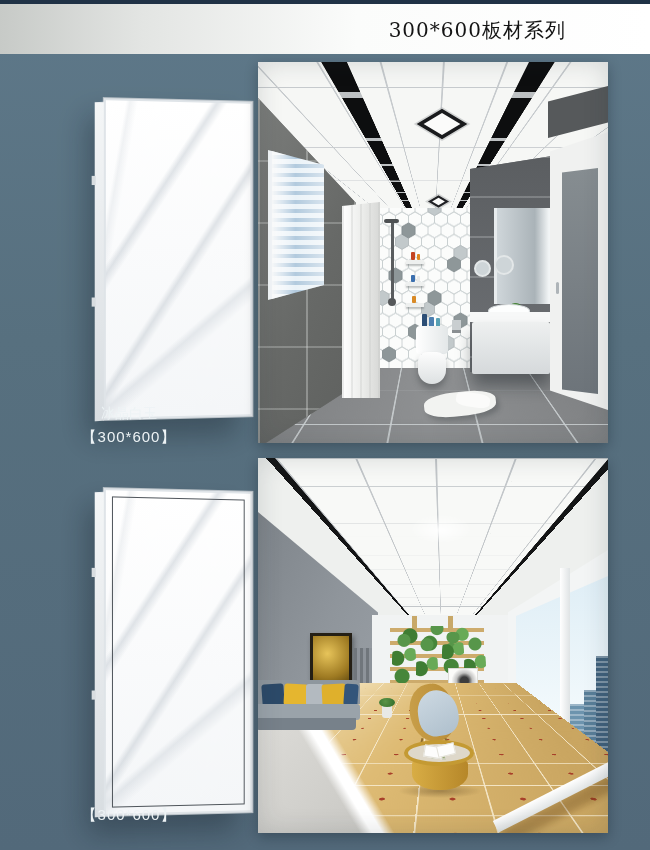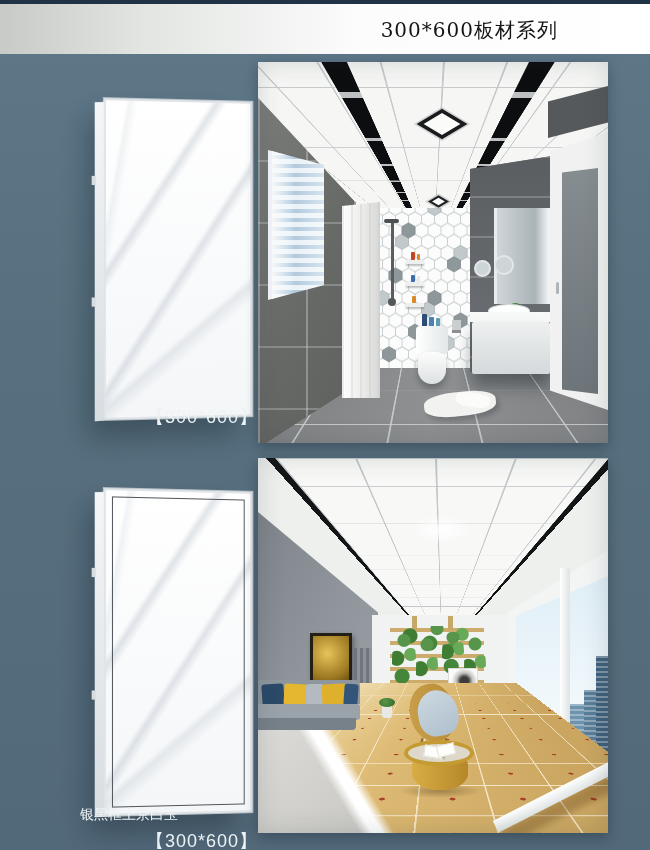--- a/index.html
+++ b/index.html
@@ -5,27 +5,27 @@
   html,body{margin:0;padding:0;background:#3a4a56;}
   .page{position:relative;width:650px;height:850px;overflow:hidden;
     background:linear-gradient(180deg,#5e7889 0%,#57707f 40%,#52697a 100%);
     font-family:"Liberation Sans","DejaVu Sans",sans-serif;}
   
   .topline{position:absolute;top:0;left:0;right:0;height:4px;background:#203246;}
   .header{position:absolute;top:4px;left:0;right:0;height:50px;
     background:linear-gradient(90deg,#c7cac7 0%,#e3e5e3 22%,#fbfcfb 55%,#ffffff 100%);}
   .title{position:absolute;left:86px;top:0;margin:0;line-height:50px;
     font-size:30px;font-weight:bold;letter-spacing:7px;color:#1a4c7e;}
-  .series{position:absolute;right:92px;top:13px;font-family:"DejaVu Serif","Liberation Serif",serif;
+  .series{position:absolute;right:84px;top:13px;font-family:"DejaVu Serif","Liberation Serif",serif;
     font-size:20px;color:#141414;letter-spacing:1px;}
   
   .caption{position:absolute;left:0;width:258px;text-align:center;color:#edf3f5;}
   .cap1{top:405px}.cap2{top:806px}
   .cap-name{font-size:14px;margin-bottom:5px;}
-  .cap-size{font-size:18px;letter-spacing:1px;text-align:right;}
+  .cap-size{font-size:15px;letter-spacing:1px;}
   
   .panelfig{position:absolute;left:64px;width:150px;}
   .p1{top:84px;height:318px}.p2{top:474px;height:324px}
   .panel{position:absolute;inset:0;border:2px solid #dfe4e8;outline:1px solid #b9c1c7;
     transform:perspective(900px) rotateY(8deg);
     box-shadow:-16px 18px 26px rgba(12,22,32,.32);
     background-color:#fdfdfe;
     background-image:
       linear-gradient(123deg,rgba(183,192,201,0) 30%,rgba(183,192,201,.42) 32%,rgba(183,192,201,0) 35%),
       linear-gradient(123deg,rgba(183,192,201,0) 52%,rgba(170,180,190,.35) 54%,rgba(183,192,201,0) 57%),
@@ -242,32 +242,32 @@
     <div class="series">300*600板材系列</div>
   </header>
 
   <figure class="panelfig p1">
     <div class="panel">
       <div class="notch n1"></div>
       <div class="notch n2"></div>
     </div>
   </figure>
   <div class="caption cap1">
+    <div class="cap-name">冰晶白玉</div>
     <div class="cap-size">【300*600】</div>
   </div>
 
   <figure class="panelfig p2">
     <div class="panel">
       <div class="pframe"></div>
       <div class="notch n1"></div>
       <div class="notch n2"></div>
     </div>
   </figure>
   <div class="caption cap2">
-    <div class="cap-name">银黑框上京白玉</div>
     <div class="cap-size">【300*600】</div>
   </div>
 
   <div class="scene bath">
     <div class="b-ceiling">
       <div class="bstrip bs-l"></div>
       <div class="bstrip bs-r"></div>
     </div>
     <div class="b-floor"></div>
     <div class="abs b-lwall"></div>

